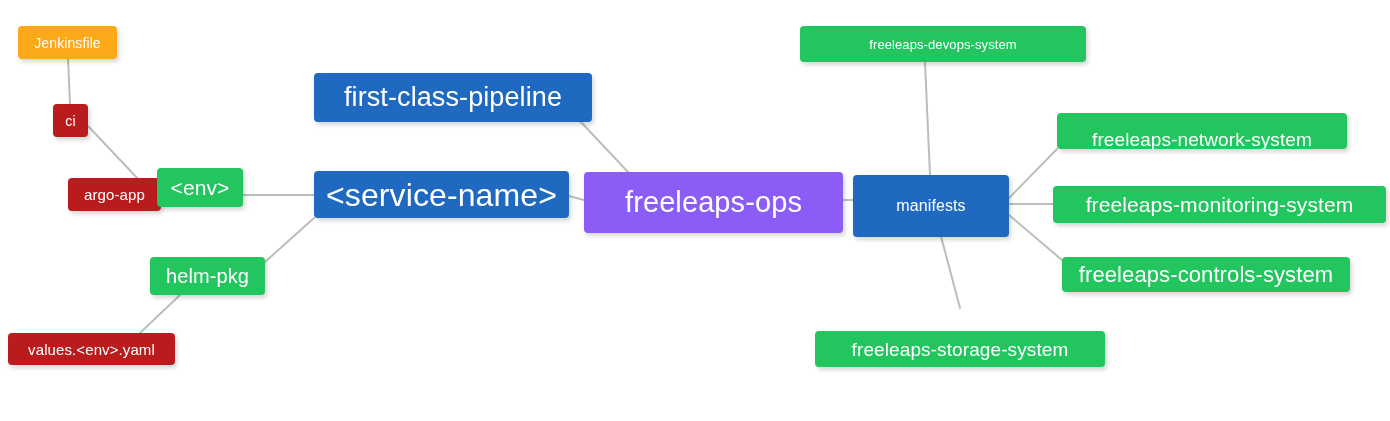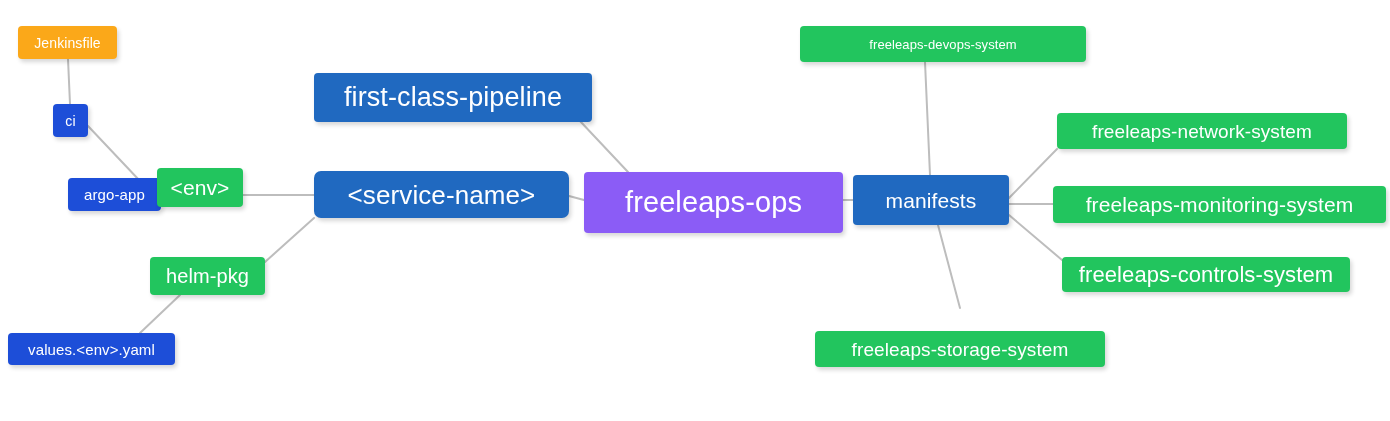--- a/index.html
+++ b/index.html
@@ -41,21 +41,21 @@
     cursor: pointer;
     user-select: none;
   }
   .mm-node > .mm-label {
     display: block;
     line-height: 1;
     padding: 0 2px;
   }
   
   .c-orange { background: #fba819; text-align: right; }
-  .c-red    { background: #1d4ed8; }
+  .c-red    { background: #b91c1c; }
   .c-green  { background: #22c55e; }
   .c-blue   { background: #2069c0; }
   .c-dark   { background: #8b5cf6; }
 </style>
 </head>
 <body>
 
 <div id="mindmap">
 
   <svg id="edge-layer" viewBox="0 0 1390 421" xmlns="http://www.w3.org/2000/svg">
@@ -90,33 +90,33 @@
       </div>
       <div class="mm-node c-green" style="left: 150px; top: 257px; width: 115px; height: 38px; font-size: 20px;">
         <span class="mm-label">helm-pkg</span>
       </div>
       <div class="mm-node c-red" style="left: 8px; top: 333px; width: 167px; height: 32px; font-size: 15px;">
         <span class="mm-label">values.&lt;env&gt;.yaml</span>
       </div>
       <div class="mm-node c-blue" style="left: 314px; top: 37px; width: 278px; height: 49px; font-size: 27px; margin-top: 36px;">
         <span class="mm-label">first-class-pipeline</span>
       </div>
-      <div class="mm-node c-blue" style="left: 314px; top: 171px; width: 255px; height: 47px; font-size: 26px; border-radius: 7px;">
+      <div class="mm-node c-blue" style="left: 314px; top: 171px; width: 255px; height: 47px; font-size: 32px;">
         <span class="mm-label">&lt;service-name&gt;</span>
       </div>
       <div class="mm-node c-dark" style="left: 584px; top: 172px; width: 259px; height: 61px; font-size: 29px;">
         <span class="mm-label">freeleaps-ops</span>
       </div>
-      <div class="mm-node c-blue" style="left: 853px; top: 175px; width: 156px; height: 50px; font-size: 21px;">
+      <div class="mm-node c-blue" style="left: 853px; top: 175px; width: 156px; height: 62px; font-size: 16px;">
         <span class="mm-label">manifests</span>
       </div>
       <div class="mm-node c-green" style="left: 800px; top: 26px; width: 286px; height: 36px; font-size: 13px;">
         <span class="mm-label">freeleaps-devops-system</span>
       </div>
-      <div class="mm-node c-green" style="left: 1057px; top: 113px; width: 290px; height: 36px; font-size: 19px;">
+      <div class="mm-node c-green" style="left: 1057px; top: 113px; width: 290px; height: 36px; font-size: 19px; align-items: flex-end;">
         <span class="mm-label">freeleaps-network-system</span>
       </div>
       <div class="mm-node c-green" style="left: 1053px; top: 186px; width: 333px; height: 37px; font-size: 21px; align-items: center;">
         <span class="mm-label">freeleaps-monitoring-system</span>
       </div>
       <div class="mm-node c-green" style="left: 1062px; top: 257px; width: 288px; height: 35px; font-size: 22px;">
         <span class="mm-label">freeleaps-controls-system</span>
       </div>
       <div class="mm-node c-green" style="left: 815px; top: 308px; width: 290px; height: 36px; font-size: 19px; margin-top: 23px;">
         <span class="mm-label">freeleaps-storage-system</span>

